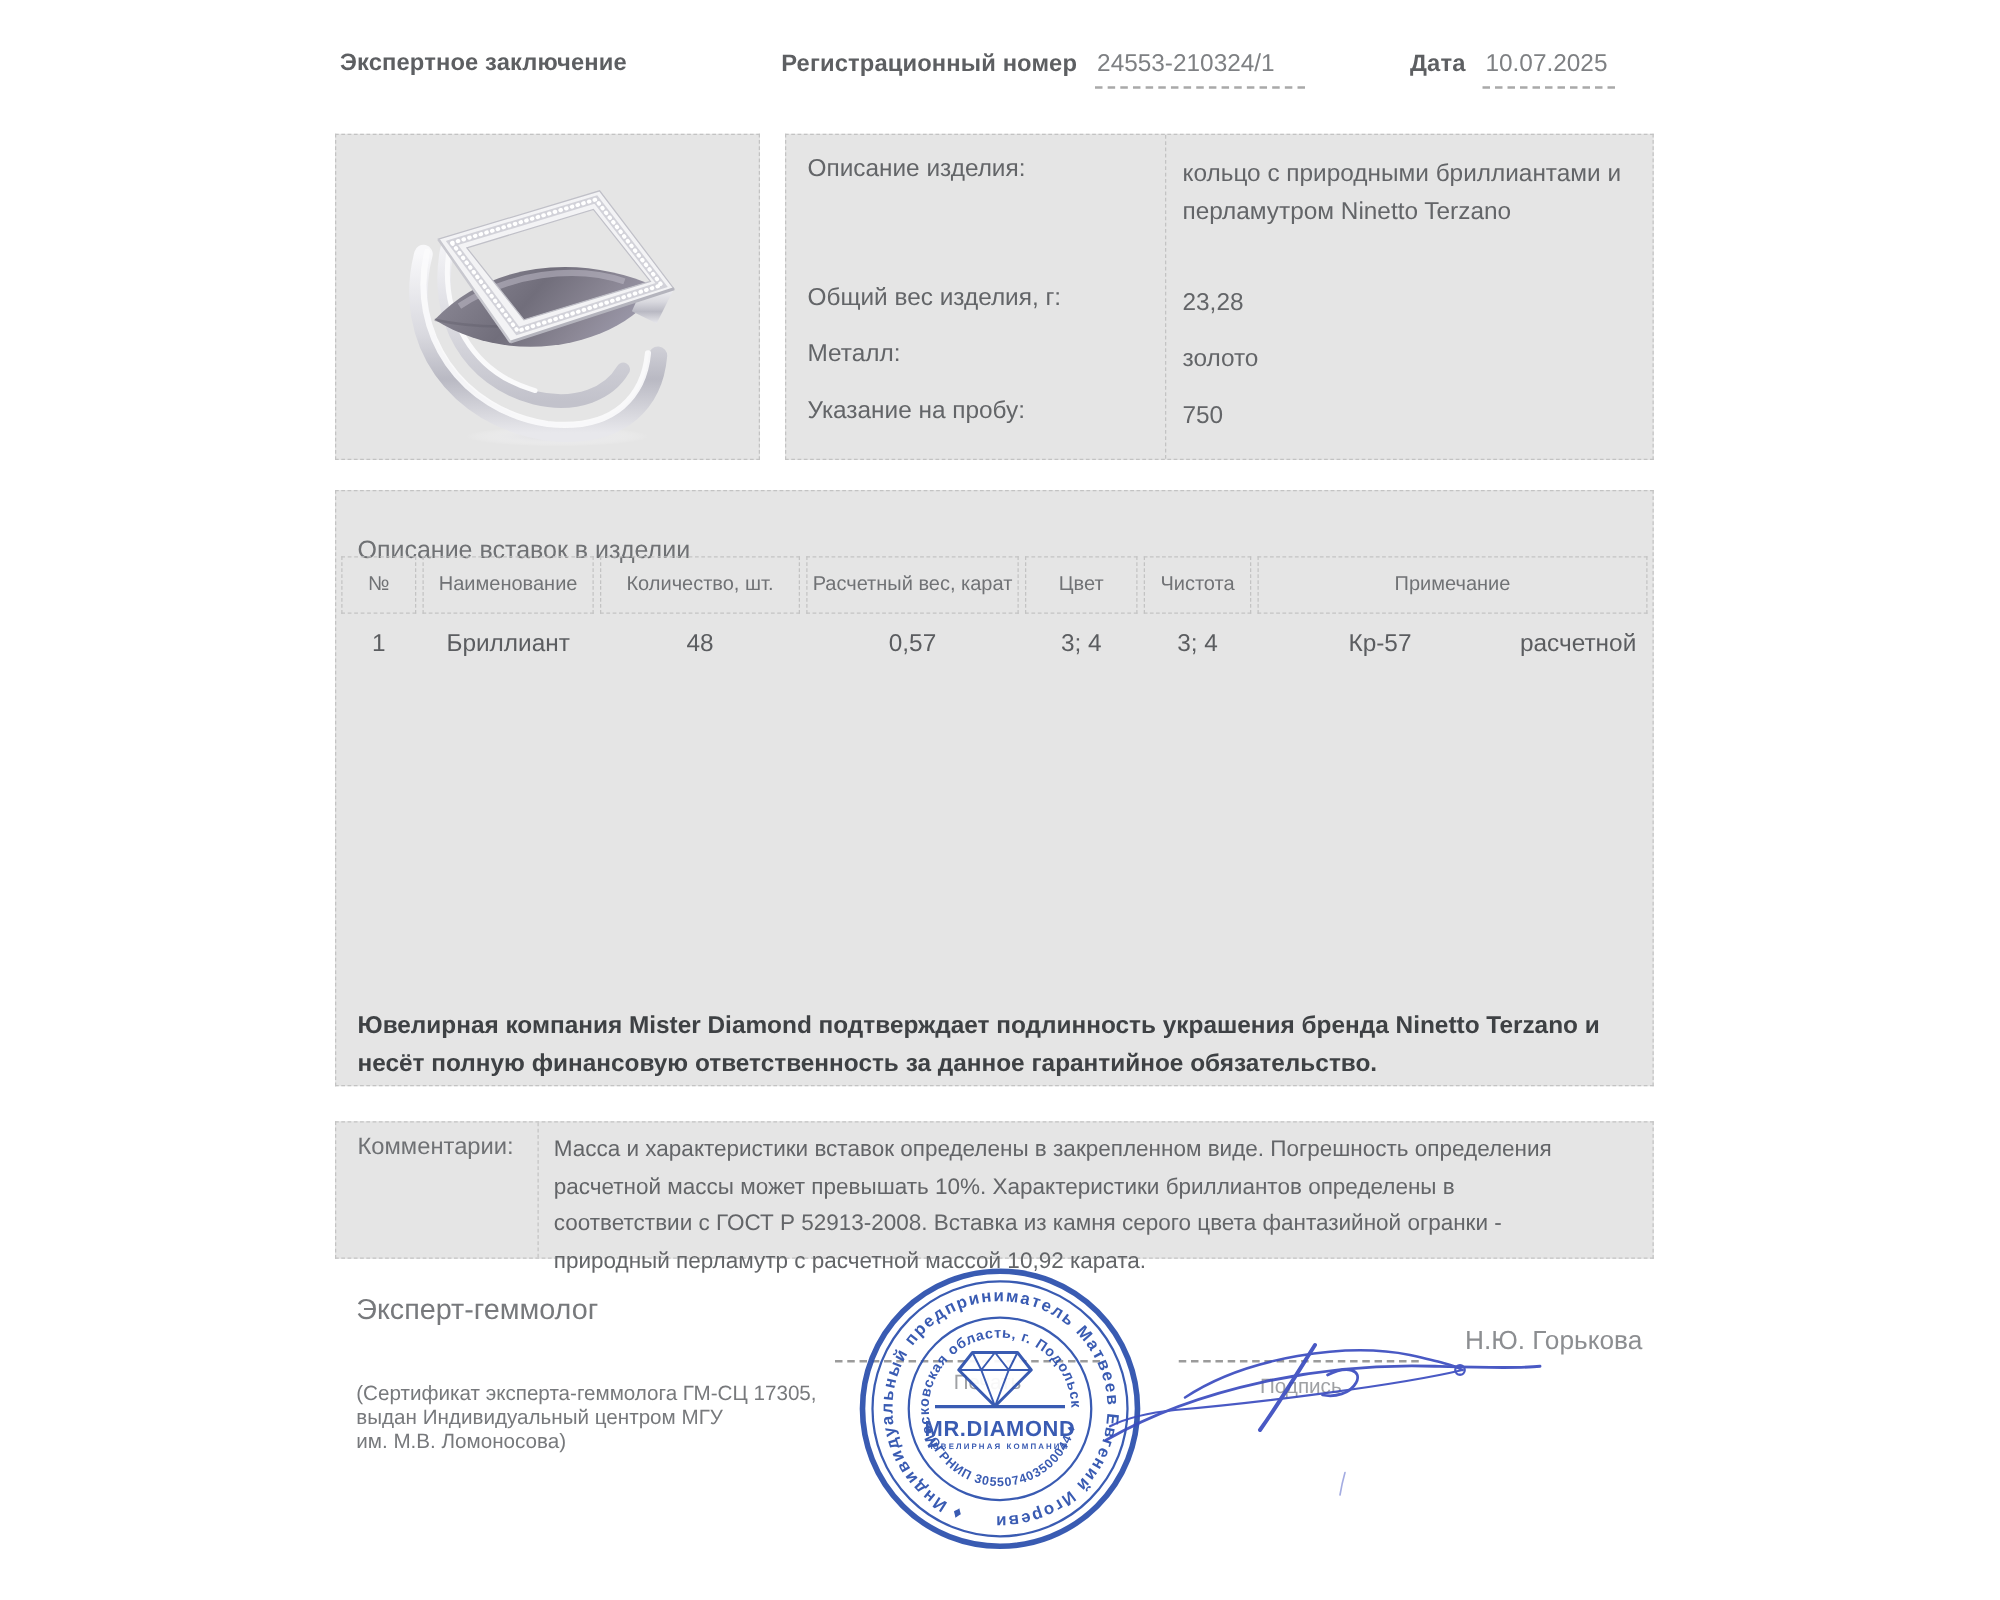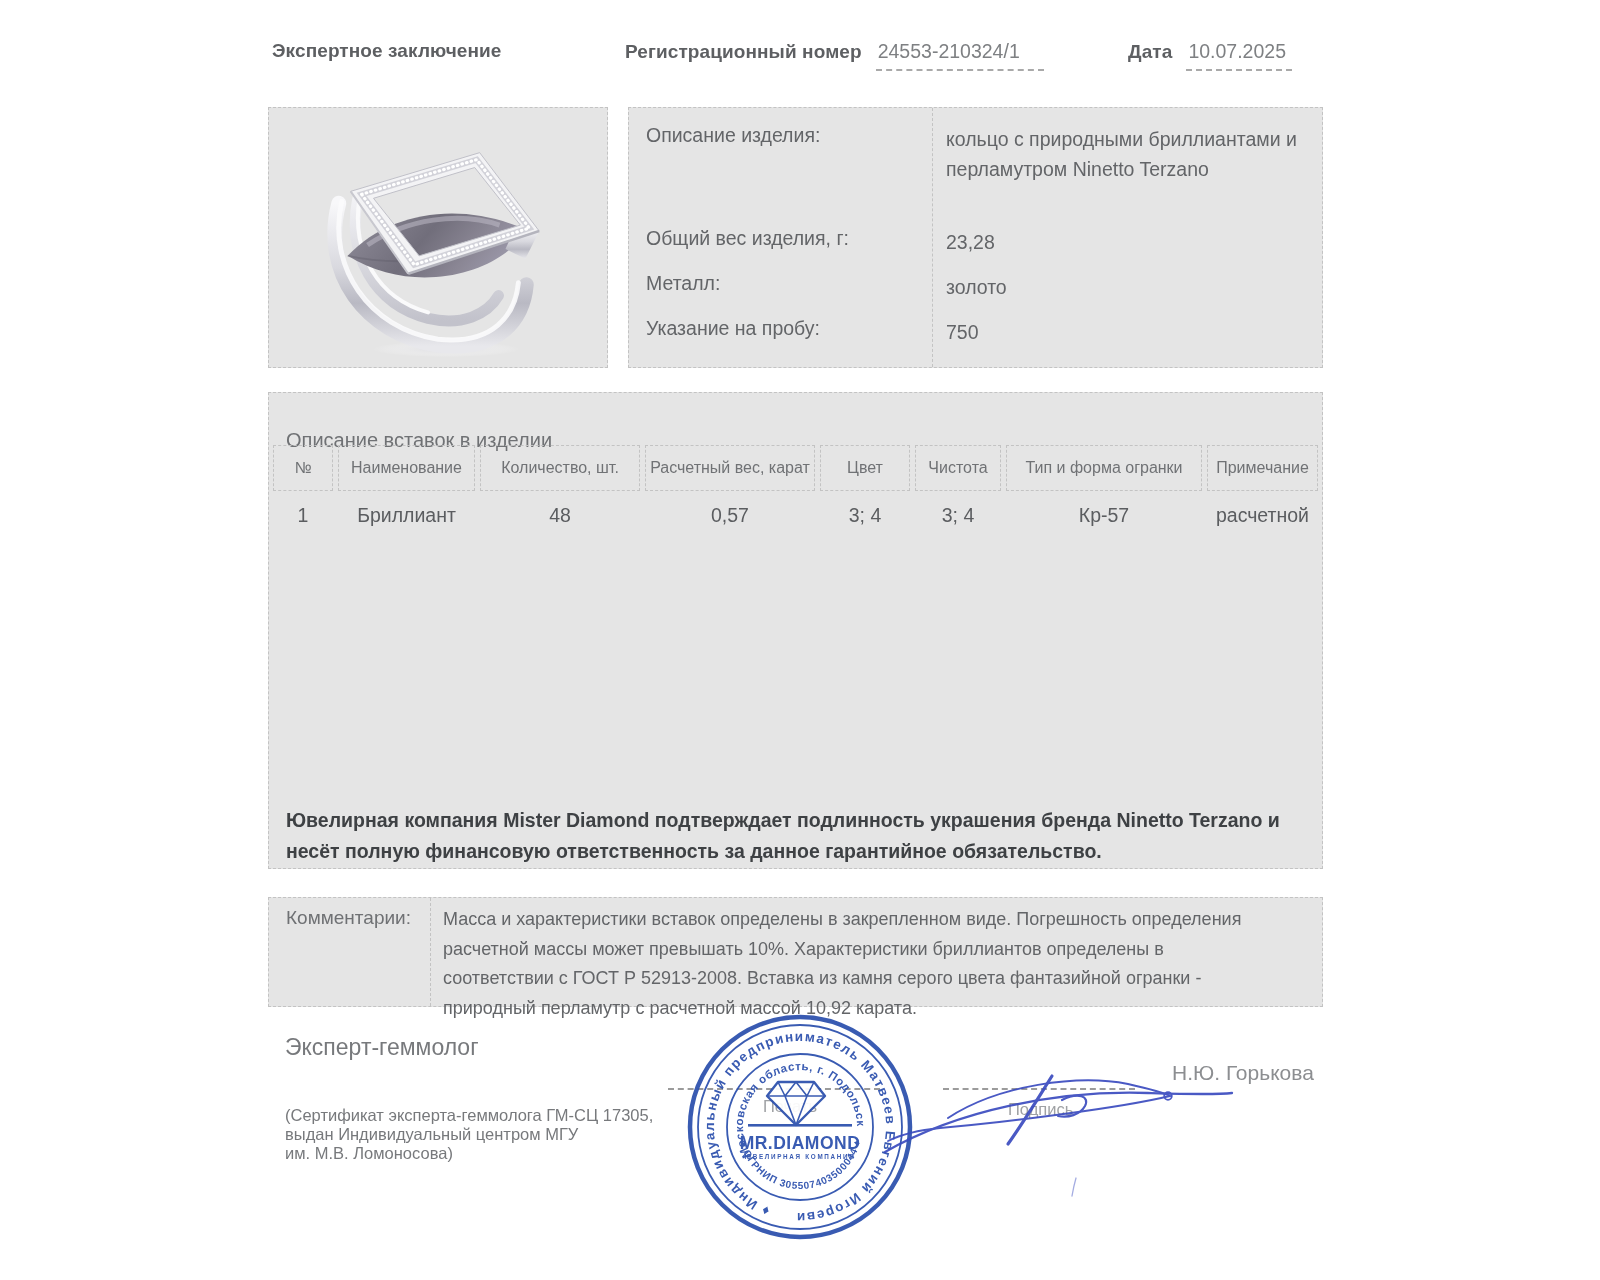--- a/index.html
+++ b/index.html
@@ -152,21 +152,20 @@
 
   <div class="dashed-box inserts-box">
     <div class="i-title">Описание вставок в изделии</div>
     <div class="i-head">
       <div class="cell col-0">№</div>
       <div class="cell col-1">Наименование</div>
       <div class="cell col-2">Количество, шт.</div>
       <div class="cell col-3">Расчетный вес, карат</div>
       <div class="cell col-4">Цвет</div>
       <div class="cell col-5">Чистота</div>
-      <div class="cell col-6">Тип и форма огранки</div>
       <div class="cell col-7">Примечание</div>
     </div>
     <div class="i-row">
       <div class="cell col-0">1</div>
       <div class="cell col-1">Бриллиант</div>
       <div class="cell col-2">48</div>
       <div class="cell col-3">0,57</div>
       <div class="cell col-4">3; 4</div>
       <div class="cell col-5">3; 4</div>
       <div class="cell col-6">Кр-57</div>

